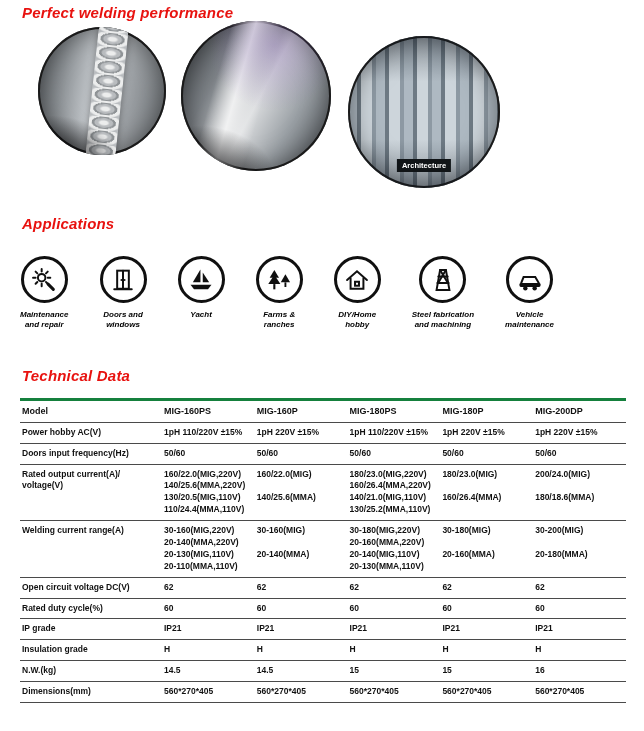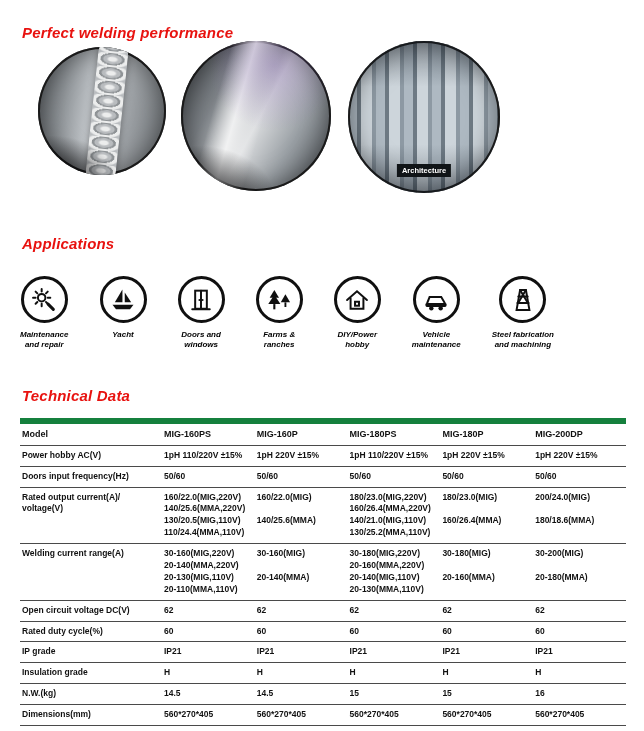--- a/index.html
+++ b/index.html
@@ -5,21 +5,21 @@
   * { box-sizing: border-box; }
   html,body { margin:0; padding:0; }
   body {
     width:644px; height:731px; background:#fff; overflow:hidden;
     font-family:"Liberation Sans", sans-serif; color:#111;
   }
   .heading {
     color:#e8120f; font-style:italic; font-weight:bold;
     font-size:15px; margin:0 0 0 22px; letter-spacing:.2px;
   }
-  .h-performance { padding-top:24px; }
+  .h-performance { padding-top:4px; }
 
   
   .gallery { position:relative; height:194px; }
   .circle {
     position:absolute; border-radius:50%; overflow:hidden;
     box-shadow: inset 0 0 0 2px #1a1a1a, inset 0 0 28px rgba(0,0,0,.5);
   }
   .c1 { left:38px; top:6px; width:128px; height:128px;
     background: linear-gradient(100deg,#5c6064 0%,#8d9296 22%,#c8ccd0 45%,#a7abaf 62%,#6f7478 100%);
   }
@@ -38,21 +38,21 @@
   }
   .c2 .streak {
     position:absolute; left:20%; top:-12%; width:34%; height:130%;
     transform:rotate(16deg);
     background: linear-gradient(90deg, rgba(255,255,255,0) 0%, rgba(255,255,255,.8) 45%, rgba(255,255,255,0) 100%);
   }
   .c2 .tint {
     position:absolute; inset:0;
     background: radial-gradient(circle at 62% 16%, rgba(120,86,168,.35), transparent 42%);
   }
-  .c3 { left:348px; top:0; width:152px; height:152px;
+  .c3 { left:348px; top:15px; width:152px; height:152px;
     background: repeating-linear-gradient(90deg,#aeb9c2 0 9px,#6e7a84 9px 13px,#cdd5db 13px 24px,#8d99a3 24px 28px);
   }
   .c3::after {
     content:''; position:absolute; inset:0;
     background: linear-gradient(180deg, rgba(18,26,36,.35), transparent 30%, transparent 68%, rgba(18,26,36,.35));
   }
   .arch-label {
     position:absolute; bottom:16px; left:50%; transform:translateX(-50%);
     background:#101417; color:#fff; font-size:7.5px; font-weight:bold;
     padding:2px 5px; z-index:2; white-space:nowrap;
@@ -78,21 +78,21 @@
   .h-technical { margin-top:38px; }
   table.spec-table {
     width:606px; margin:14px 0 0 20px; border-collapse:collapse; table-layout:fixed;
   }
   .spec-table col.col-label { width:142px; }
   .spec-table th, .spec-table td {
     font-size:8.5px; font-weight:bold; color:#111; text-align:left;
     padding:4px 2px 4px 2px; vertical-align:top;
     border-bottom:1px solid #4a4a4a; white-space:pre-line; line-height:1.4;
   }
-  .spec-table thead th { border-top:6px solid #15803d; font-size:9px; }
+  .spec-table thead th { border-top:3px solid #15803d; font-size:9px; }
 </style>
 </head>
 <body>
 
 <div class="page">
 
   <h1 class="heading h-performance">Perfect welding performance</h1>
 
   <div class="gallery">
     <div class="circle c1">
@@ -126,88 +126,88 @@
             </g>
     <path d="M15.5 15.5 L20 20" stroke="#101010" stroke-width="2.6" stroke-linecap="round"></path>
           </svg>
         </div>
         <div class="app-label">Maintenance
 and repair</div>
       </div>
       <div class="app-item">
         <div class="app-circle">
           <svg viewBox="0 0 24 24">
-            <path d="M3 16 H21 L18 20 H6 Z" fill="#101010"></path>
-    <path d="M11.5 3 L11.5 14 L5 14 Z" fill="#101010"></path>
-            <path d="M13.5 5.5 L13.5 14 L19 14 Z" fill="#101010"></path>
-          </svg>
-        </div>
-        <div class="app-label">Yacht</div>
-      </div>
-      <div class="app-item">
-        <div class="app-circle">
-          <svg viewBox="0 0 24 24">
             <rect x="7" y="4" width="10" height="15.5" fill="none" stroke="#101010" stroke-width="1.7" stroke-linecap="round"></rect>
     <line x1="12" y1="4" x2="12" y2="19.5" fill="none" stroke="#101010" stroke-width="1.7" stroke-linecap="round"></line>
             <line x1="4.5" y1="20" x2="19.5" y2="20" fill="none" stroke="#101010" stroke-width="1.7" stroke-linecap="round"></line>
     <circle cx="10.6" cy="12" r=".8" fill="#101010"></circle>
             <circle cx="13.4" cy="12" r=".8" fill="#101010"></circle>
           </svg>
         </div>
         <div class="app-label">Doors and
 windows</div>
       </div>
       <div class="app-item">
         <div class="app-circle">
           <svg viewBox="0 0 24 24">
+            <path d="M3 16 H21 L18 20 H6 Z" fill="#101010"></path>
+    <path d="M11.5 3 L11.5 14 L5 14 Z" fill="#101010"></path>
+            <path d="M13.5 5.5 L13.5 14 L19 14 Z" fill="#101010"></path>
+          </svg>
+        </div>
+        <div class="app-label">Yacht</div>
+      </div>
+      <div class="app-item">
+        <div class="app-circle">
+          <svg viewBox="0 0 24 24">
             <path d="M8 3.5 L12 10 H4 Z" fill="#101010"></path>
     <path d="M8 7.5 L13.2 15.5 H2.8 Z" fill="#101010"></path>
             <rect x="7.1" y="15.5" width="1.8" height="4.5" fill="#101010"></rect>
     <path d="M17.5 7 L21.5 14 H13.5 Z" fill="#101010"></path>
             <rect x="16.7" y="14" width="1.6" height="4" fill="#101010"></rect>
           </svg>
         </div>
         <div class="app-label">Farms &amp;
 ranches</div>
       </div>
       <div class="app-item">
         <div class="app-circle">
           <svg viewBox="0 0 24 24">
             <path d="M3.5 12 L12 4.5 L20.5 12" fill="none" stroke="#101010" stroke-width="1.7" stroke-linecap="round"></path>
     <path d="M6.5 10.5 V19.5 H17.5 V10.5" fill="none" stroke="#101010" stroke-width="1.7" stroke-linecap="round"></path>
             <rect x="10.3" y="13.5" width="3.4" height="3.4" fill="none" stroke="#101010" stroke-width="1.7" stroke-linecap="round"></rect>
           </svg>
         </div>
-        <div class="app-label">DIY/Power
+        <div class="app-label">DIY/Home
 hobby</div>
-      </div>
-      <div class="app-item">
-        <div class="app-circle">
-          <svg viewBox="0 0 24 24">
-            <path d="M4.5 14.5 L6.5 9.5 H16.5 L19.5 14.5" fill="none" stroke="#101010" stroke-width="1.7" stroke-linecap="round"></path>
-    <rect x="3" y="14.5" width="18" height="3.4" rx="1.2" fill="#101010"></rect>
-    <circle cx="8" cy="19" r="1.9" fill="#101010"></circle>
-            <circle cx="16" cy="19" r="1.9" fill="#101010"></circle>
-          </svg>
-        </div>
-        <div class="app-label">Vehicle
-maintenance</div>
       </div>
       <div class="app-item">
         <div class="app-circle">
           <svg viewBox="0 0 24 24">
             <path d="M9.5 3.5 H14.5 L17.5 20.5 H6.5 Z" fill="none" stroke="#101010" stroke-width="1.7" stroke-linecap="round"></path>
     <line x1="8" y1="9" x2="16" y2="9" fill="none" stroke="#101010" stroke-width="1.7" stroke-linecap="round"></line>
             <line x1="7.2" y1="14.5" x2="16.8" y2="14.5" fill="none" stroke="#101010" stroke-width="1.7" stroke-linecap="round"></line>
     <line x1="9.5" y1="3.5" x2="16.2" y2="14.5" fill="none" stroke="#101010" stroke-width="1.7" stroke-linecap="round"></line>
             <line x1="14.5" y1="3.5" x2="7.8" y2="14.5" fill="none" stroke="#101010" stroke-width="1.7" stroke-linecap="round"></line>
           </svg>
         </div>
         <div class="app-label">Steel fabrication
 and machining</div>
+      </div>
+      <div class="app-item">
+        <div class="app-circle">
+          <svg viewBox="0 0 24 24">
+            <path d="M4.5 14.5 L6.5 9.5 H16.5 L19.5 14.5" fill="none" stroke="#101010" stroke-width="1.7" stroke-linecap="round"></path>
+    <rect x="3" y="14.5" width="18" height="3.4" rx="1.2" fill="#101010"></rect>
+    <circle cx="8" cy="19" r="1.9" fill="#101010"></circle>
+            <circle cx="16" cy="19" r="1.9" fill="#101010"></circle>
+          </svg>
+        </div>
+        <div class="app-label">Vehicle
+maintenance</div>
       </div>
     </div>
 
   <h2 class="heading h-technical">Technical Data</h2>
 
   <table class="spec-table">
     <colgroup>
         <col class="col-label">
         <col>
         <col>

